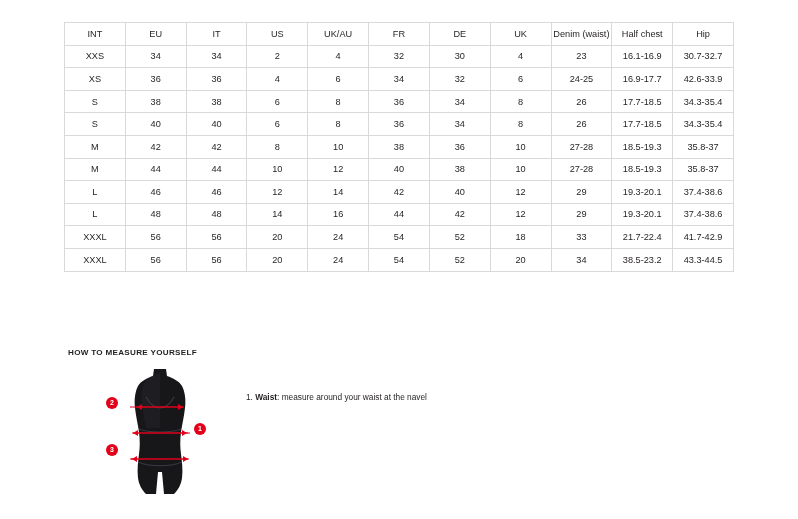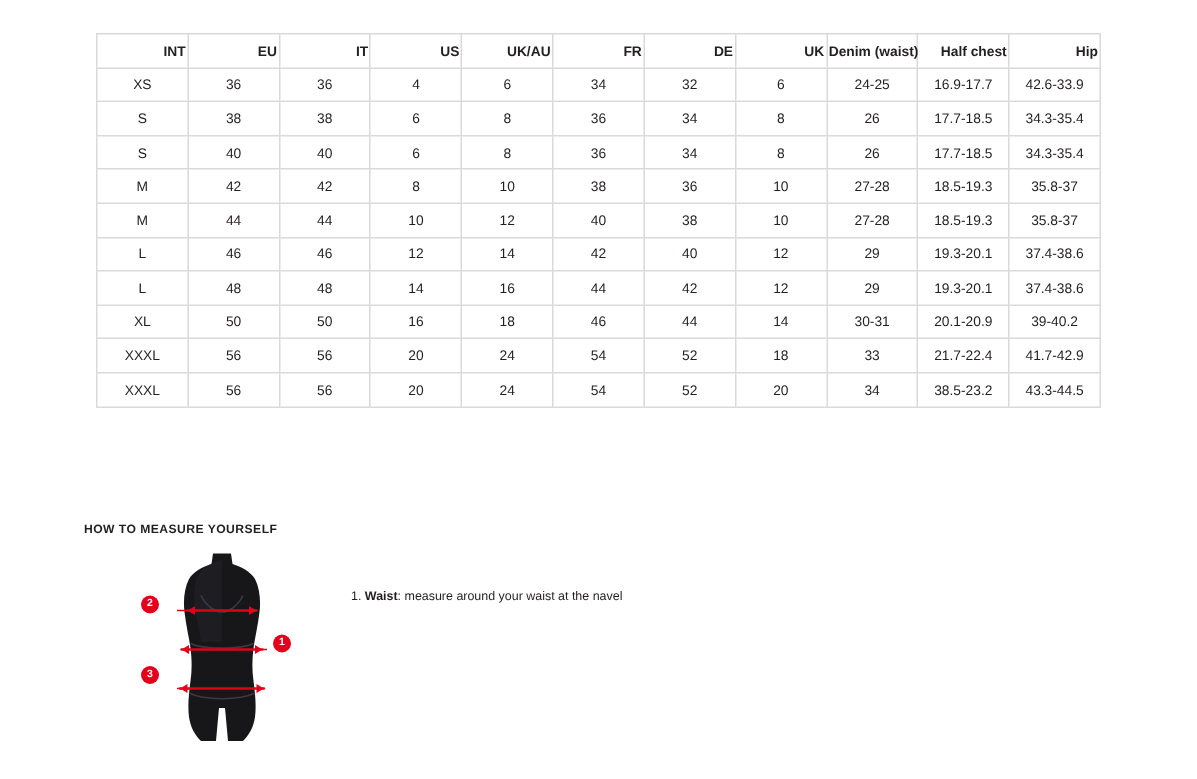--- a/index.html
+++ b/index.html
@@ -40,28 +40,27 @@
     text-align: center;
     vertical-align: middle;
     font-size: 9.2px;
     font-weight: normal;
     color: #231f20;
     padding: 0 1px;
     line-height: 1.1;
     white-space: nowrap;
   }
   table.size-table th {
-    font-weight: bold;
-    text-align: right;
+    font-weight: normal;
   }
 
   
   .howto {
     position: absolute;
-    left: 56px;
+    left: 68px;
     top: 348px;
     width: 700px;
   }
   .howto-title {
     font-size: 8.1px;
     font-weight: bold;
     letter-spacing: 0.3px;
     color: #231f20;
     margin: 0 0 6px 0;
   }
@@ -134,20 +133,33 @@
           <th>FR</th>
           <th>DE</th>
           <th>UK</th>
           <th>Denim (waist)</th>
           <th>Half chest</th>
           <th>Hip</th>
         </tr>
       </thead>
       <tbody>
         <tr>
+          <td>XXS</td>
+          <td>34</td>
+          <td>34</td>
+          <td>2</td>
+          <td>4</td>
+          <td>32</td>
+          <td>30</td>
+          <td>4</td>
+          <td>23</td>
+          <td>16.1-16.9</td>
+          <td>30.7-32.7</td>
+        </tr>
+        <tr>
           <td>XS</td>
           <td>36</td>
           <td>36</td>
           <td>4</td>
           <td>6</td>
           <td>34</td>
           <td>32</td>
           <td>6</td>
           <td>24-25</td>
           <td>16.9-17.7</td>
@@ -225,33 +237,20 @@
           <td>14</td>
           <td>16</td>
           <td>44</td>
           <td>42</td>
           <td>12</td>
           <td>29</td>
           <td>19.3-20.1</td>
           <td>37.4-38.6</td>
         </tr>
         <tr>
-          <td>XL</td>
-          <td>50</td>
-          <td>50</td>
-          <td>16</td>
-          <td>18</td>
-          <td>46</td>
-          <td>44</td>
-          <td>14</td>
-          <td>30-31</td>
-          <td>20.1-20.9</td>
-          <td>39-40.2</td>
-        </tr>
-        <tr>
           <td>XXXL</td>
           <td>56</td>
           <td>56</td>
           <td>20</td>
           <td>24</td>
           <td>54</td>
           <td>52</td>
           <td>18</td>
           <td>33</td>
           <td>21.7-22.4</td>

